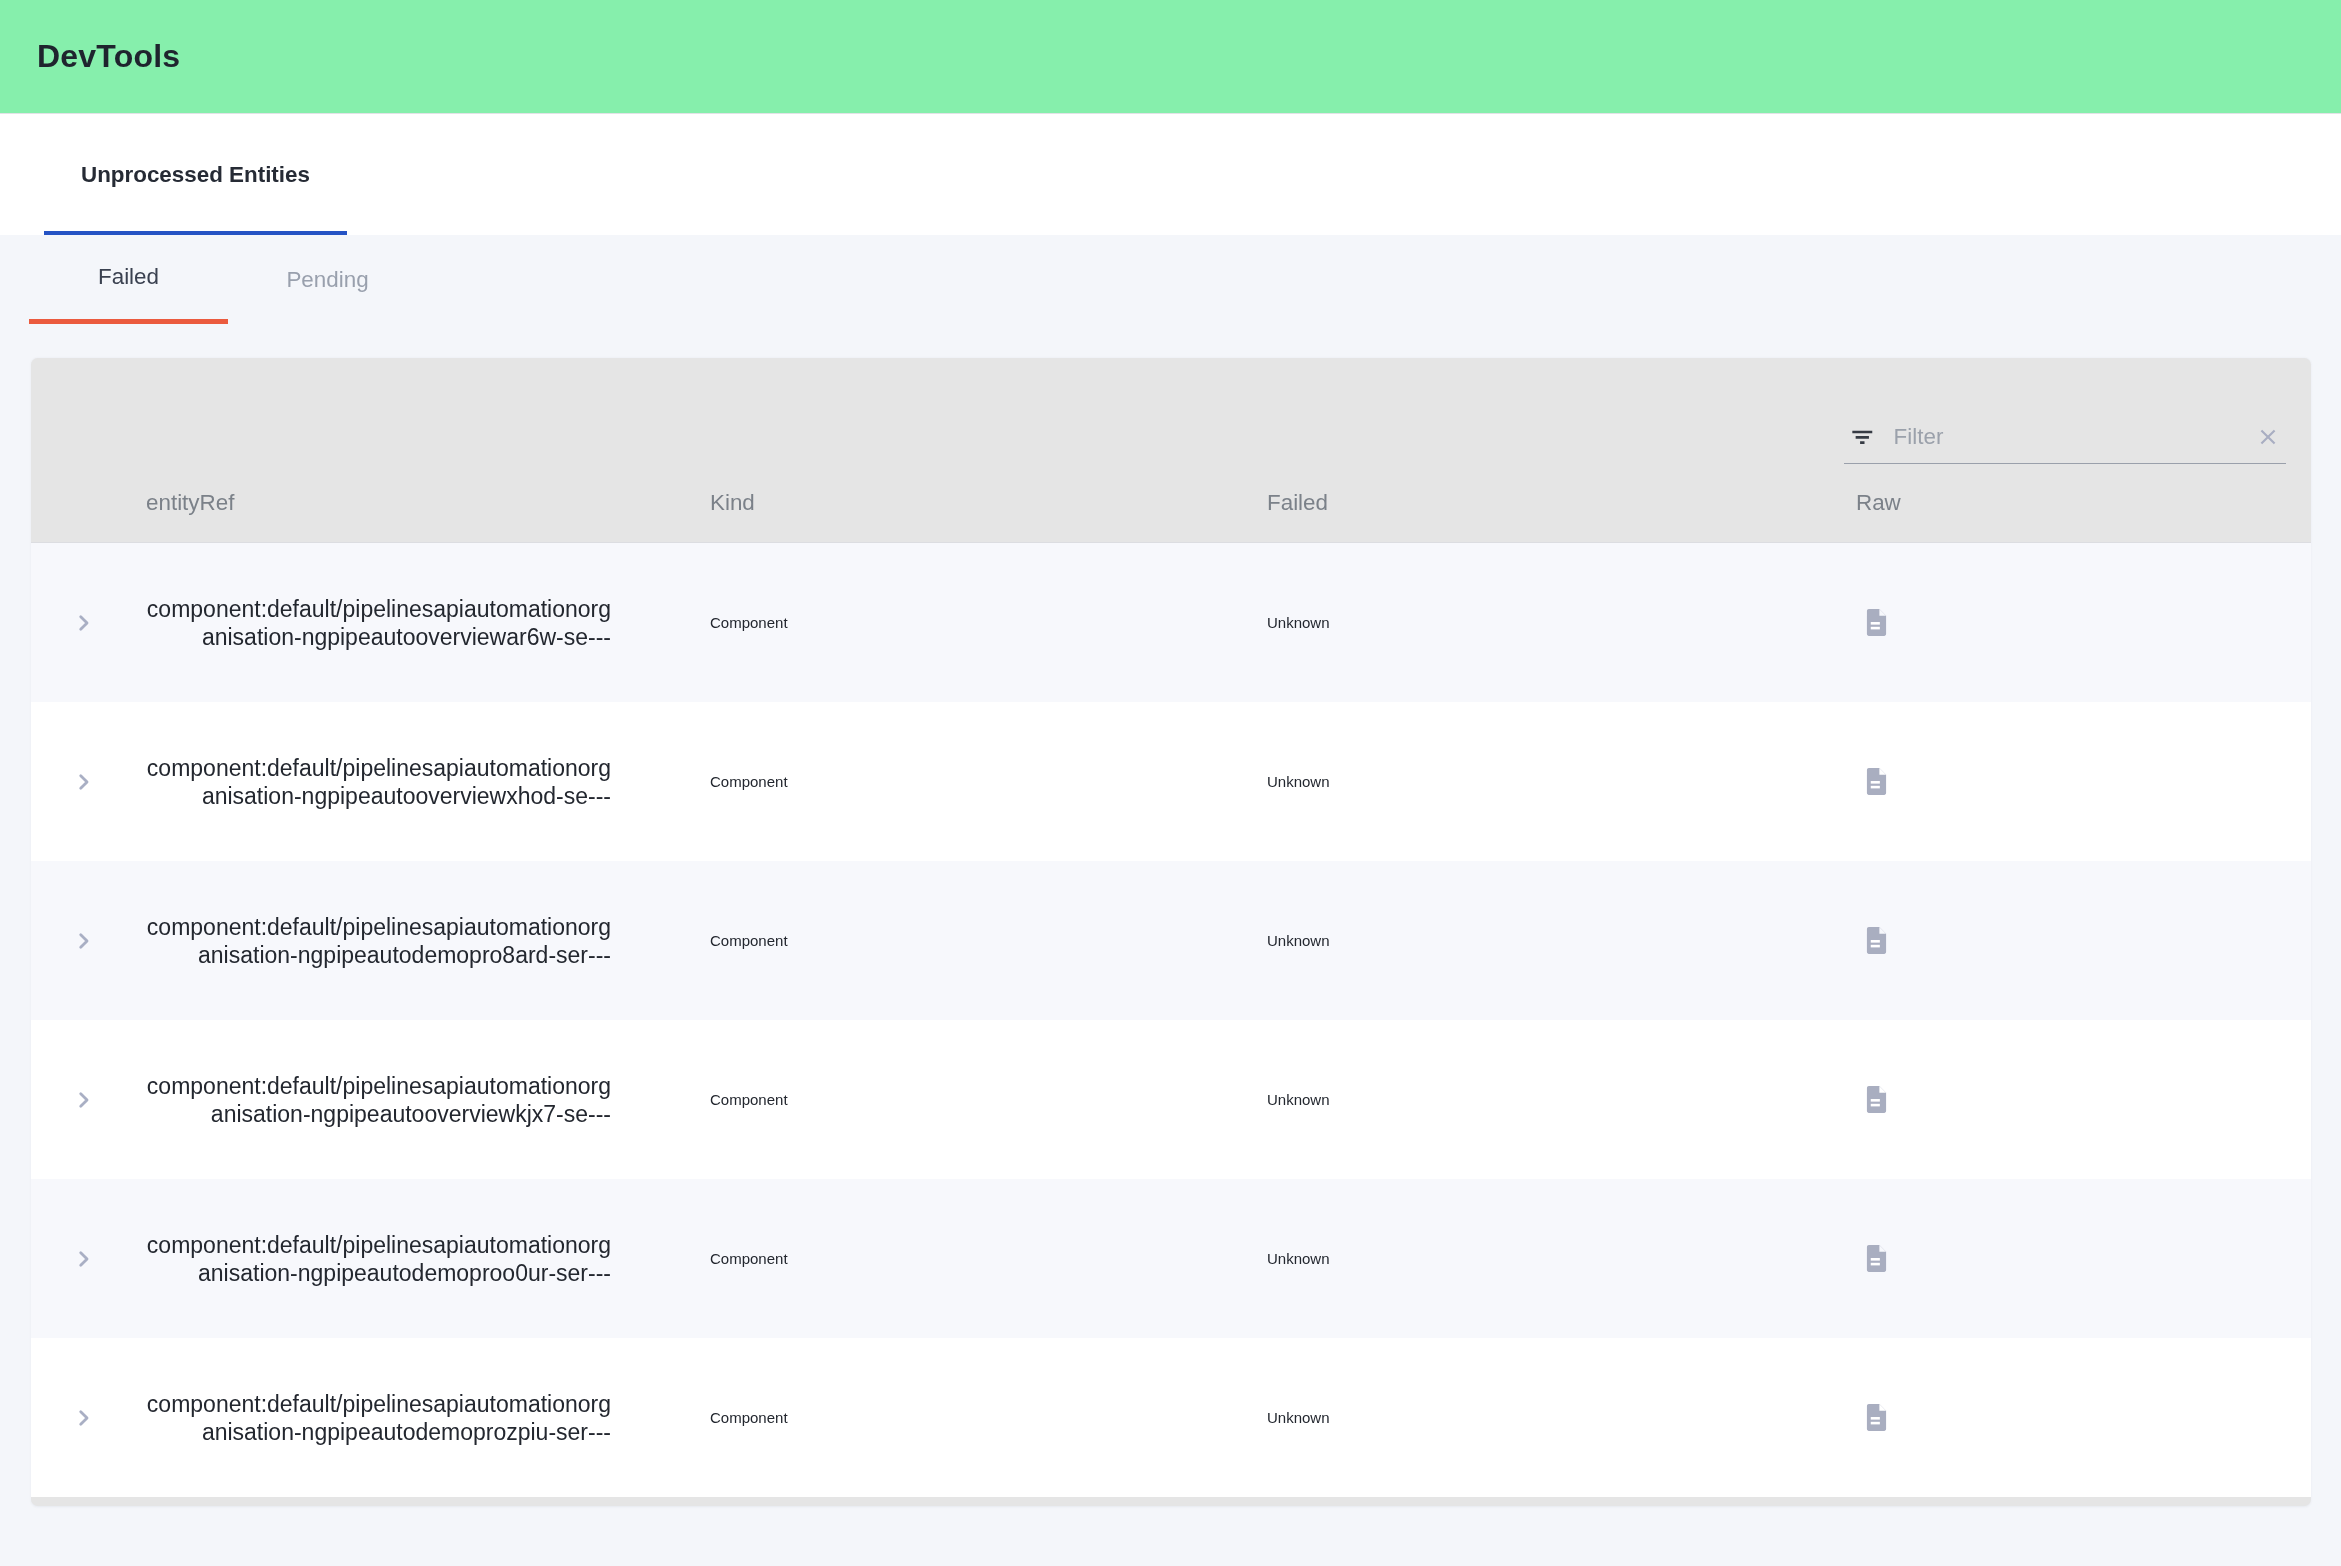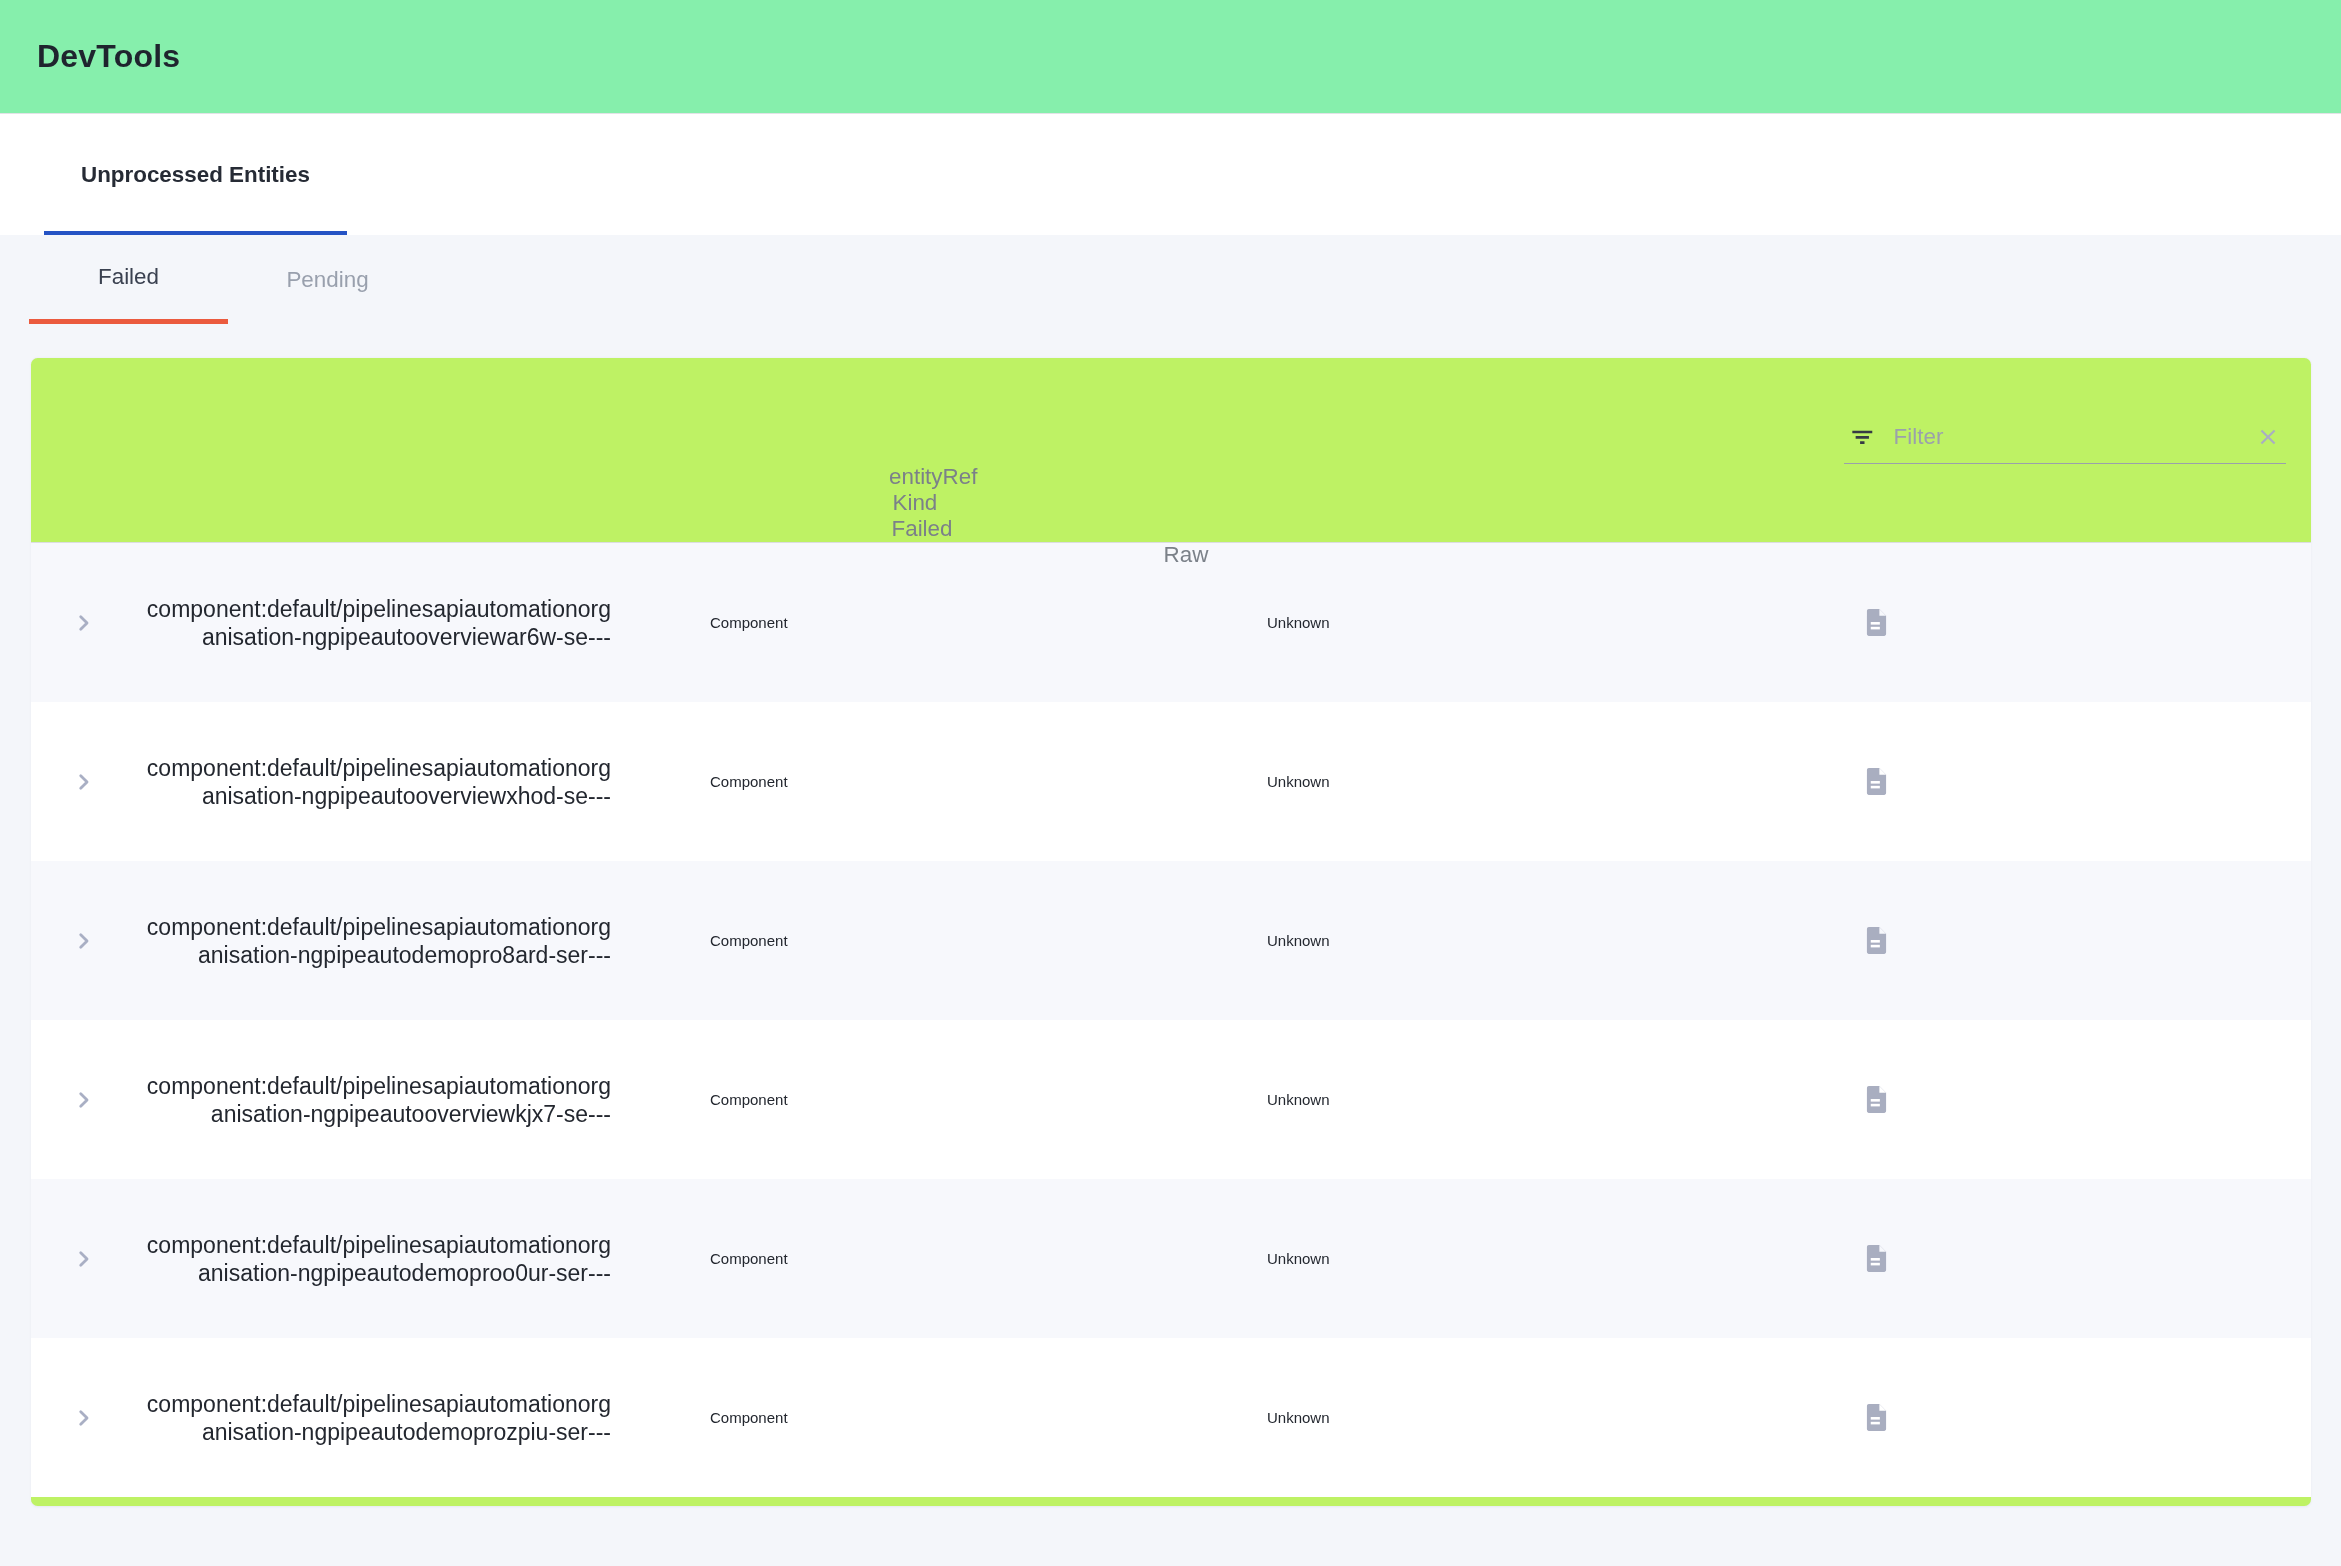--- a/index.html
+++ b/index.html
@@ -46,21 +46,21 @@
   }
   .sub-tab.active {
     color:#3a4150;
     border-bottom:5px solid #eb5b3e;
   }
 
   
   .card {
     margin:34px 31px 0 31px;
     height:1148px;
-    background:#bef264;
+    background:#e5e5e5;
     border-radius:6.6px;
     overflow:hidden;
     box-shadow:0 0.8px 2.5px rgba(20,30,60,0.06);
   }
 
   
   .filter-row { display:flex; justify-content:flex-end; padding:53px 25px 0 0; }
   .filter-group {
     width:442px; height:53px;
     border-bottom:1.7px solid #9aa0ab;
@@ -75,21 +75,21 @@
   .filter-input::placeholder { color:#9ba1ab; opacity:1; }
   .clear-btn {
     flex:none; width:37px; height:37px;
     display:flex; align-items:center; justify-content:center; cursor:pointer;
   }
 
   
   .thead {
     display:flex; align-items:center; height:79px;
     border-bottom:1.7px solid #dcdde1;
-    color:#7b8189; font-size:22.4px; font-weight:400;flex-direction:column;
+    color:#7b8189; font-size:22.4px; font-weight:400;
   }
   .col-expand { width:115px; padding-left:33px; flex:none; }
   .col-ref    { width:564px; flex:none; }
   .col-kind   { width:557px; flex:none; }
   .col-owner  { width:559px; flex:none; }
   .col-raw    { flex:1; padding-left:30px; }
 
   .trow { display:flex; align-items:center; height:159px; background:#ffffff; }
   .trow.striped { background:#f7f8fc; }
 

